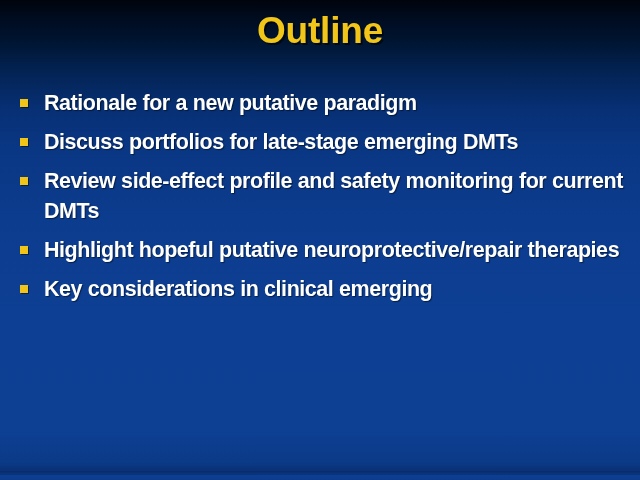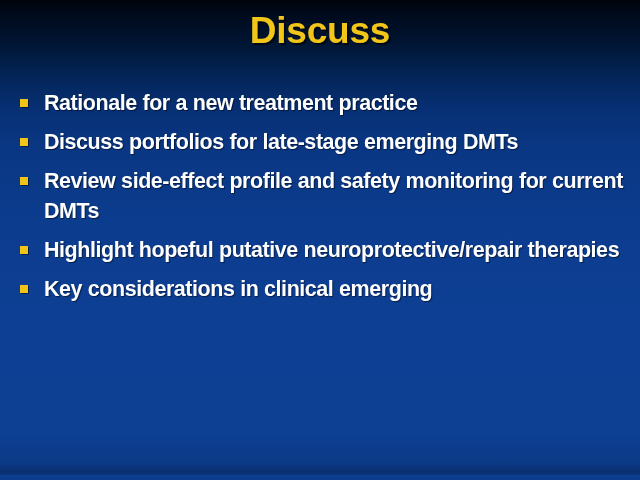--- a/index.html
+++ b/index.html
@@ -103,28 +103,28 @@
     height: 4px;
     background: rgba(0,0,0,0.16);
   }
 </style>
 </head>
 <body>
 
 <div id="slide">
 
   <div id="title-area">
-    <span id="slide-title">Discuss</span>
+    <span id="slide-title">Outline</span>
   </div>
 
   <div id="bullet-list">
 
     <div class="bullet-row">
       <span class="bullet-marker"></span>
-      <span class="bullet-text">Rationale for a new treatment practice</span>
+      <span class="bullet-text">Rationale for a new putative paradigm</span>
     </div>
 
 
     <div class="bullet-row">
       <span class="bullet-marker"></span>
       <span class="bullet-text">Discuss portfolios for late-stage emerging DMTs</span>
     </div>
 
     <div class="bullet-row">
       <span class="bullet-marker"></span>

